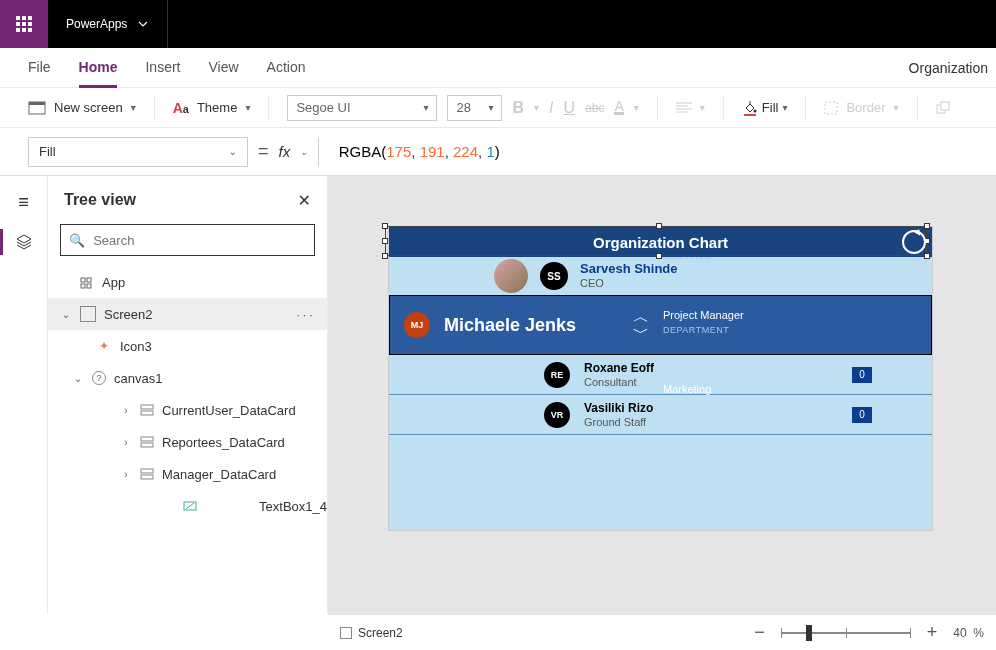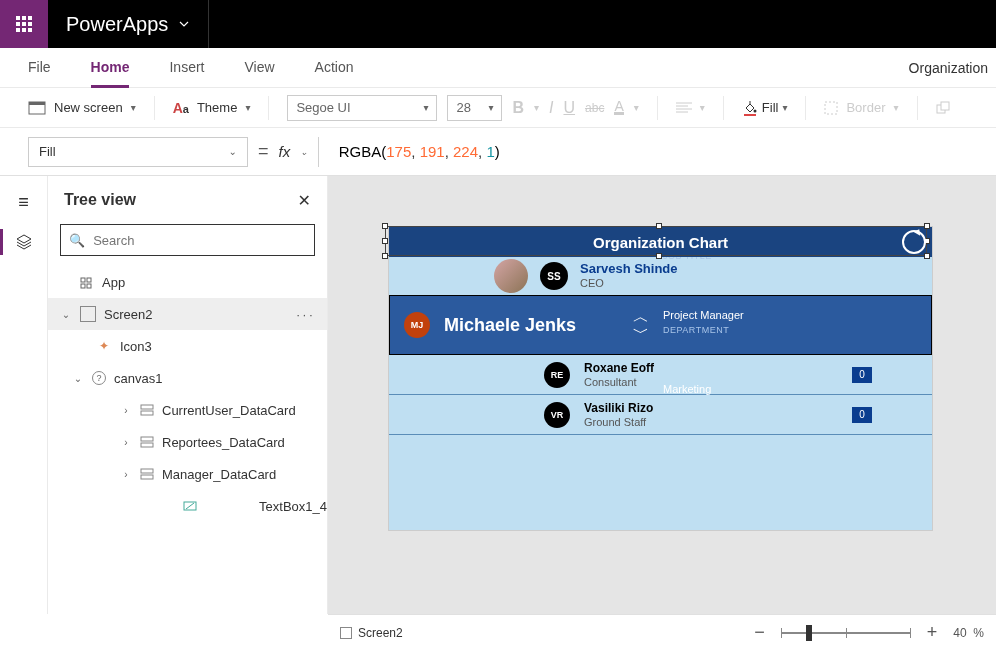--- a/index.html
+++ b/index.html
@@ -2,27 +2,27 @@
 <html><head>
 <meta charset="utf-8">
 <style>
 * { box-sizing: border-box; margin: 0; padding: 0; font-family: "Segoe UI", sans-serif; }
 body { width: 996px; height: 650px; overflow: hidden; background: #fff; font-size: 13px; color: #333; }
 
 
 .topbar { height: 48px; background: #000; display: flex; align-items: stretch; }
 .waffle { width: 48px; background: #742774; display:flex; align-items:center; justify-content:center; }
 .waffle svg { fill:#fff; }
-.app-title { display:flex; align-items:center; color:#fff; font-size:20px; padding:0 18px; gap:10px; }
+.app-title { display:flex; align-items:center; color:#fff; font-size:12px; padding:0 18px; gap:10px; }
 .app-title .chev { display:inline-block; }
 .vsep { width:1px; background:#333; }
 
 
 .menubar { height: 40px; display:flex; align-items:center; border-bottom:1px solid #eaeaea; padding:0 0 0 28px; justify-content:space-between; }
-.menu-left { display:flex; gap:40px; }
+.menu-left { display:flex; gap:28px; }
 .menu-item { font-size:14px; color:#555; cursor:pointer; }
 .menu-item.active { color:#742774; font-weight:600; border-bottom:3px solid #742774; padding-bottom:10px; margin-bottom:-12px;}
 .menu-right { color:#333; padding-right:8px; font-size:14px;}
 
 
 .toolbar { height: 40px; display:flex; align-items:center; border-bottom:1px solid #eaeaea; padding:0 0 0 28px; gap:4px;}
 .tgroup { display:flex; align-items:center; gap:8px; padding:0 14px; height:40px; }
 .tsep { width:1px; height:24px; background:#eaeaea; }
 .tlabel { font-size:13px; color:#333; }
 .chev-down { font-size:10px; color:#666; }

